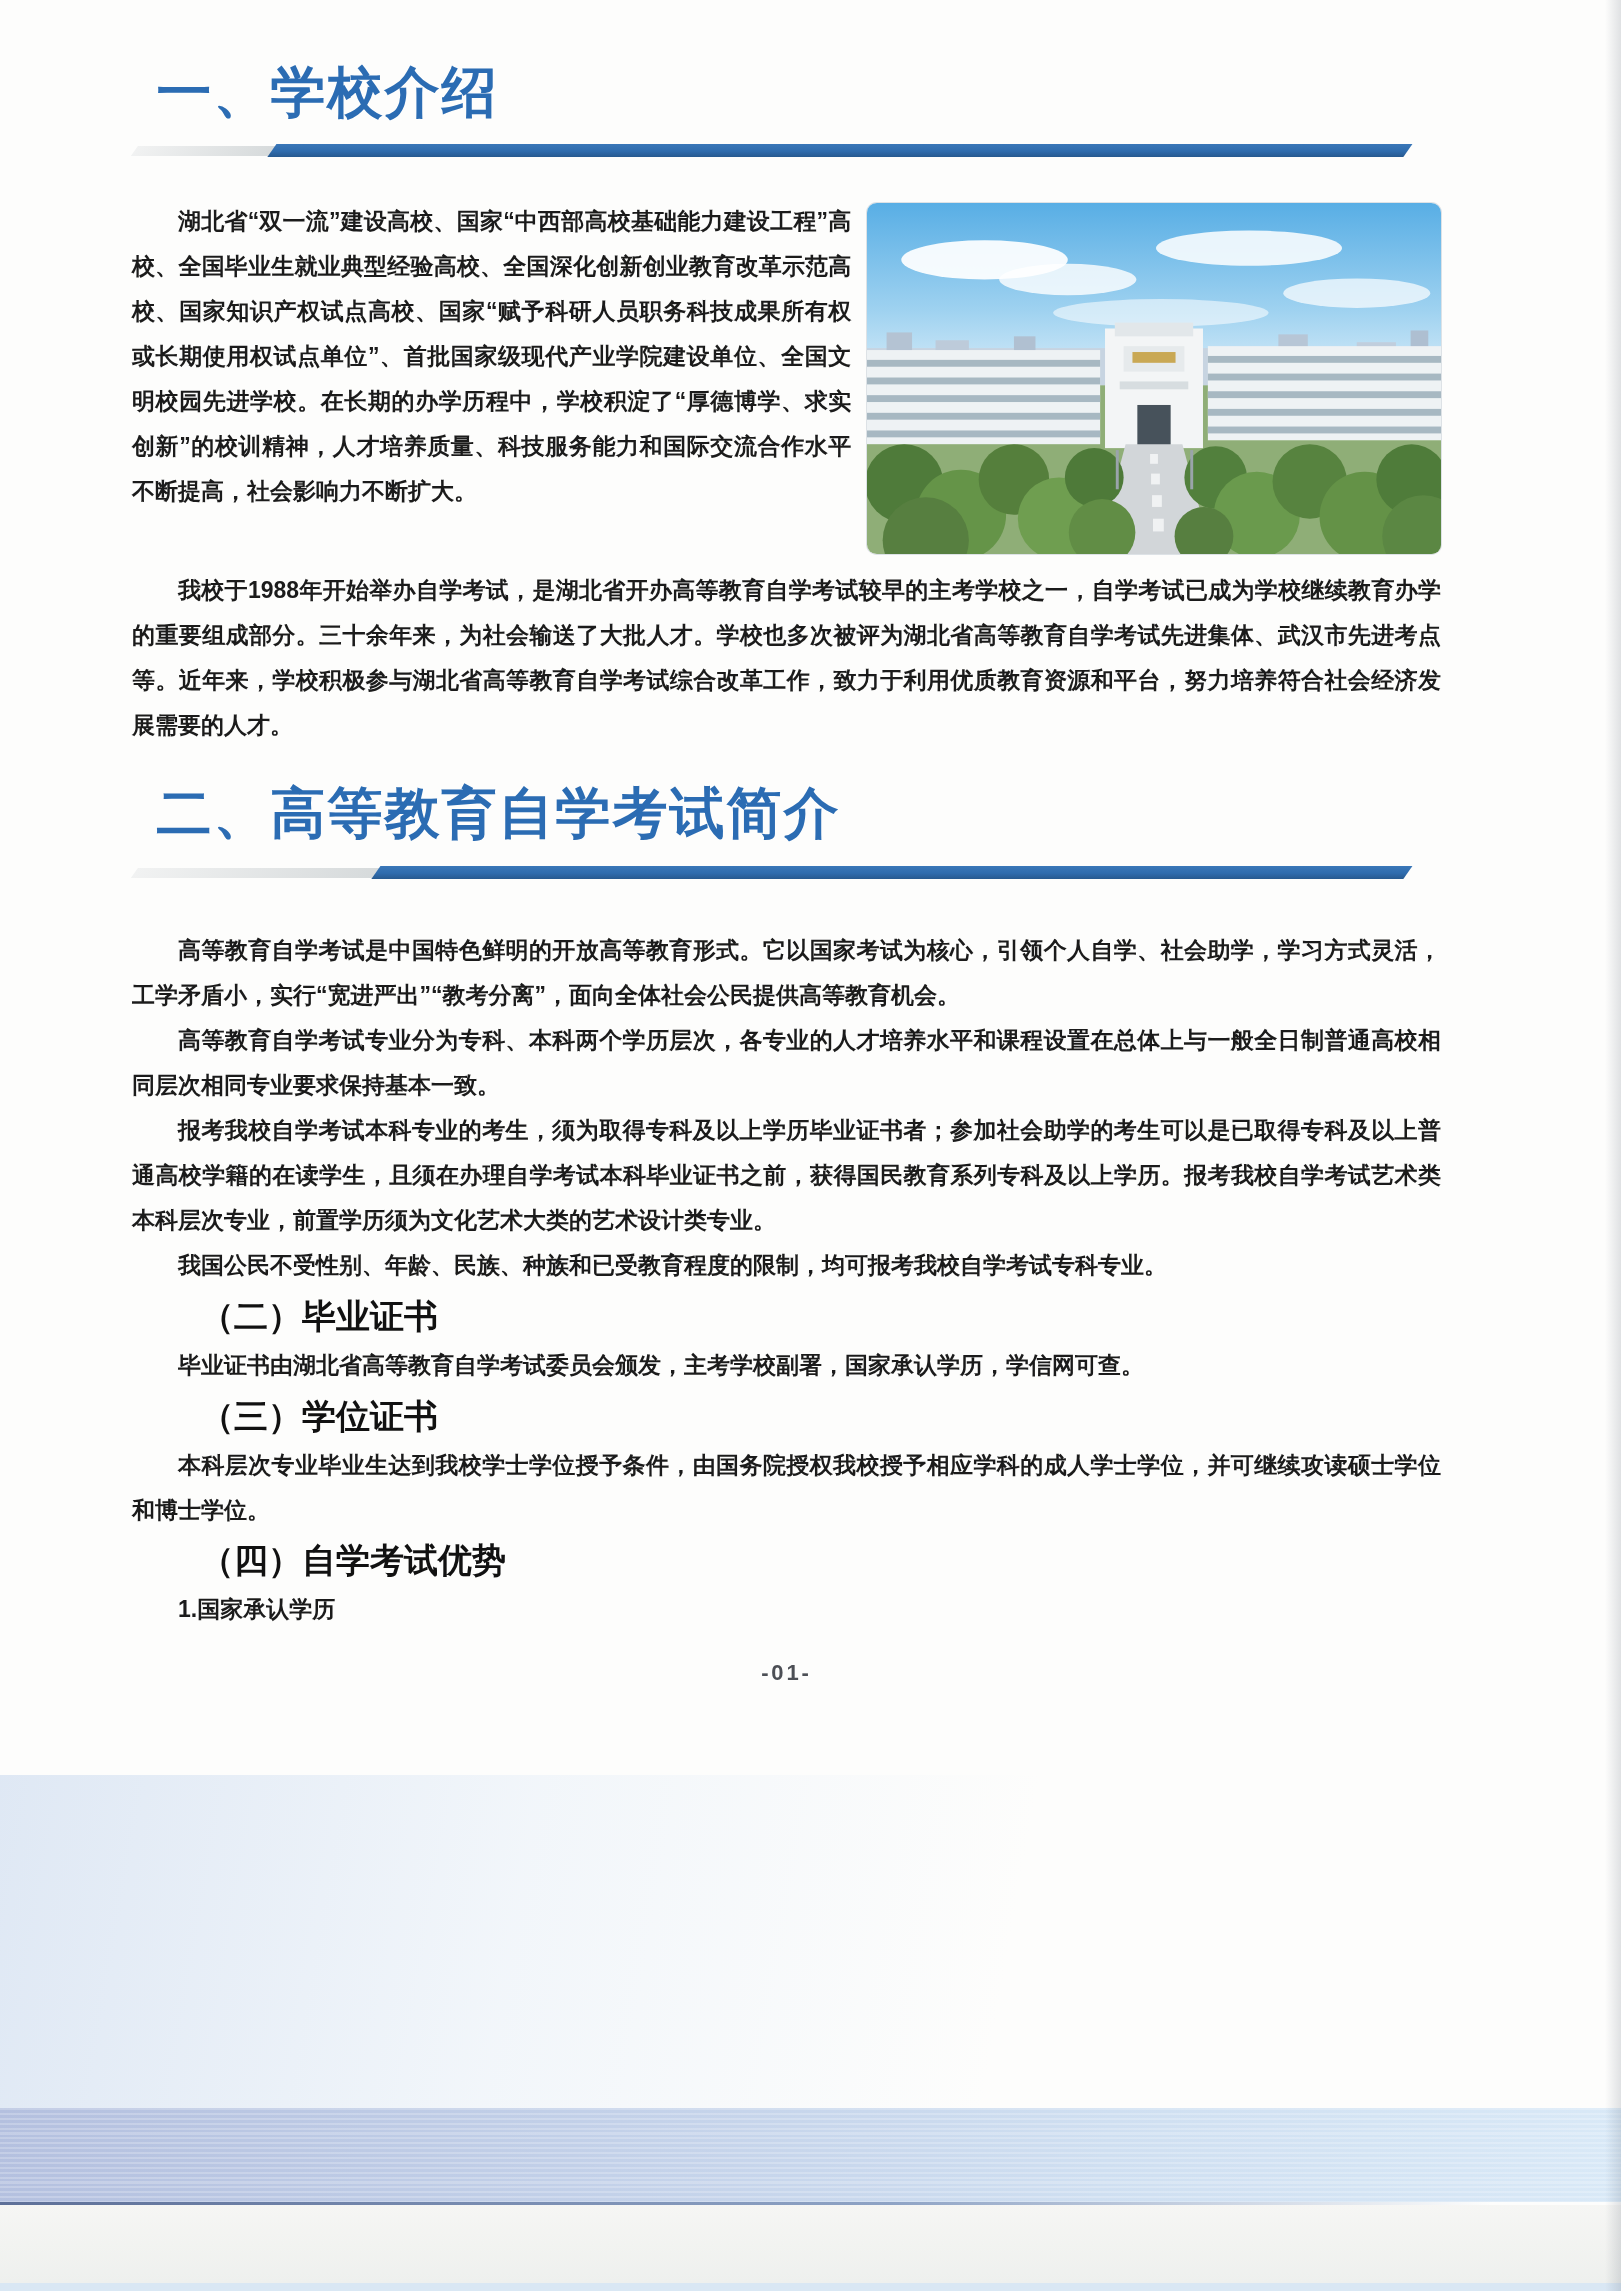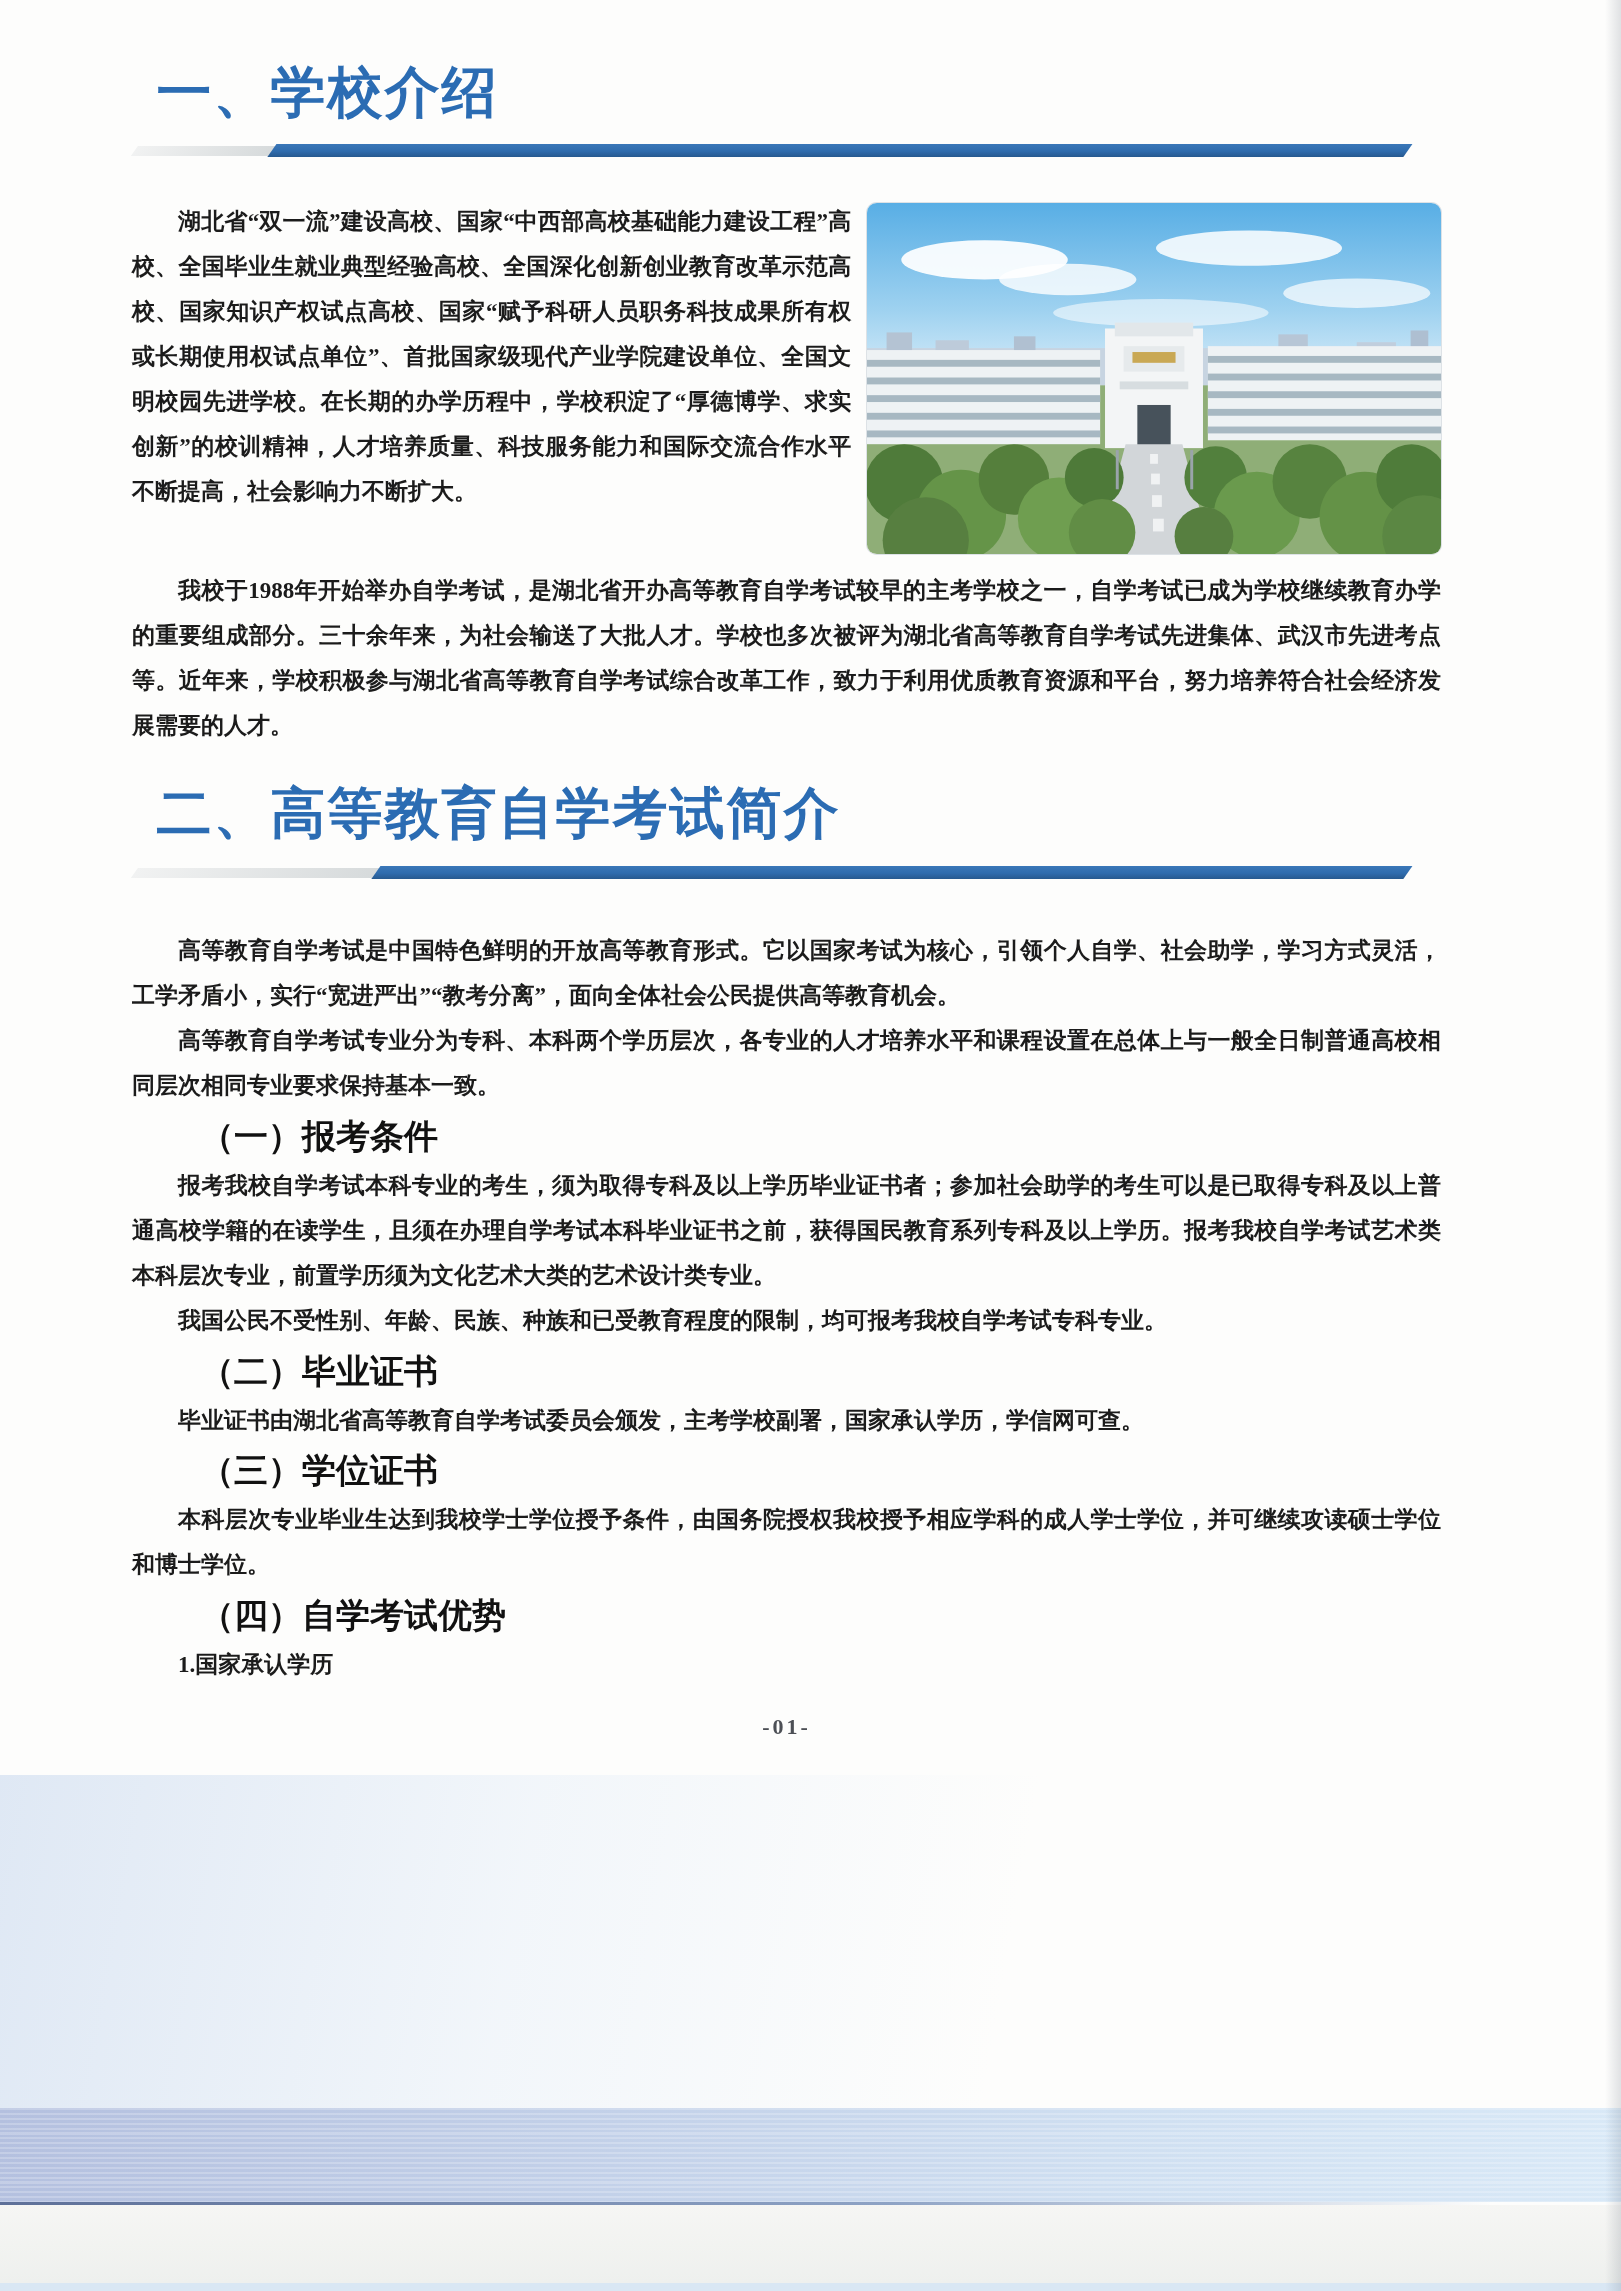--- a/index.html
+++ b/index.html
@@ -2,21 +2,21 @@
 <html><head>
 <meta charset="utf-8">
 <style>
   html,body{margin:0;padding:0;background:#e9e9e9;}
   .page{
     position:relative;
     width:1621px;height:2292px;
     margin:0 auto;
     background:#fdfdfc;
     overflow:hidden;
-    font-family:Liberation Serif, serif;
+    font-family:Liberation Sans, sans-serif;
     color:#1b1b1b;
   }
   .content{position:relative;padding:65px 180px 0 132px;z-index:2;}
 
   
   .sec-heading{
     margin:0 0 0 24.5px;
     font-size:55px;line-height:1;
     font-weight:bold;letter-spacing:2px;
     color:#2b6cb3;
@@ -200,21 +200,20 @@
     <section>
       <h1 class="sec-heading h2-gap">二、高等教育自学考试简介</h1>
       <div class="rule rule-2">
           <i class="g"></i>
           <i class="b"></i>
         </div>
 
       <p class="body ind p3">高等教育自学考试是中国特色鲜明的开放高等教育形式。它以国家考试为核心，引领个人自学、社会助学，学习方式灵活，工学矛盾小，实行“宽进严出”“教考分离”，面向全体社会公民提供高等教育机会。</p>
       <p class="body ind">高等教育自学考试专业分为专科、本科两个学历层次，各专业的人才培养水平和课程设置在总体上与一般全日制普通高校相同层次相同专业要求保持基本一致。</p>
 
-      <h2 class="sub-h">（一）报考条件</h2>
       <p class="body ind">报考我校自学考试本科专业的考生，须为取得专科及以上学历毕业证书者；参加社会助学的考生可以是已取得专科及以上普通高校学籍的在读学生，且须在办理自学考试本科毕业证书之前，获得国民教育系列专科及以上学历。报考我校自学考试艺术类本科层次专业，前置学历须为文化艺术大类的艺术设计类专业。</p>
       <p class="body ind">我国公民不受性别、年龄、民族、种族和已受教育程度的限制，均可报考我校自学考试专科专业。</p>
 
       <h2 class="sub-h">（二）毕业证书</h2>
       <p class="body ind">毕业证书由湖北省高等教育自学考试委员会颁发，主考学校副署，国家承认学历，学信网可查。</p>
 
       <h2 class="sub-h">（三）学位证书</h2>
       <p class="body ind">本科层次专业毕业生达到我校学士学位授予条件，由国务院授权我校授予相应学科的成人学士学位，并可继续攻读硕士学位和博士学位。</p>
 
       <h2 class="sub-h">（四）自学考试优势</h2>

